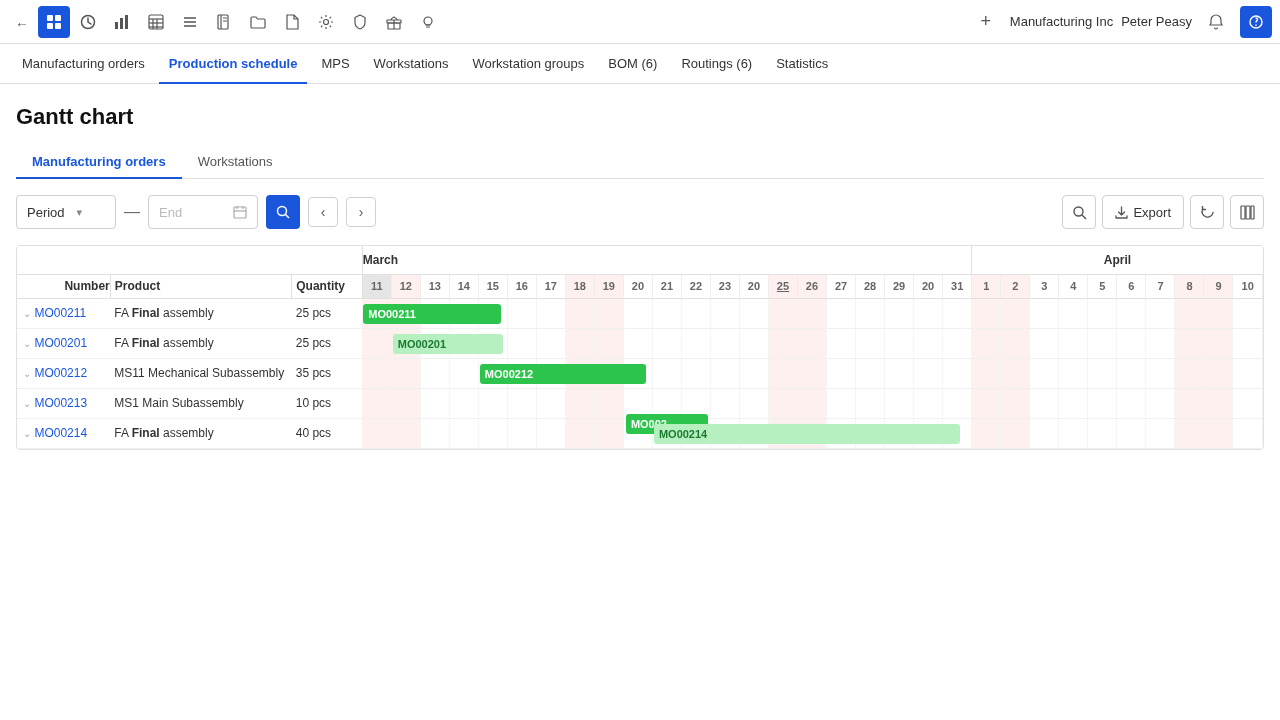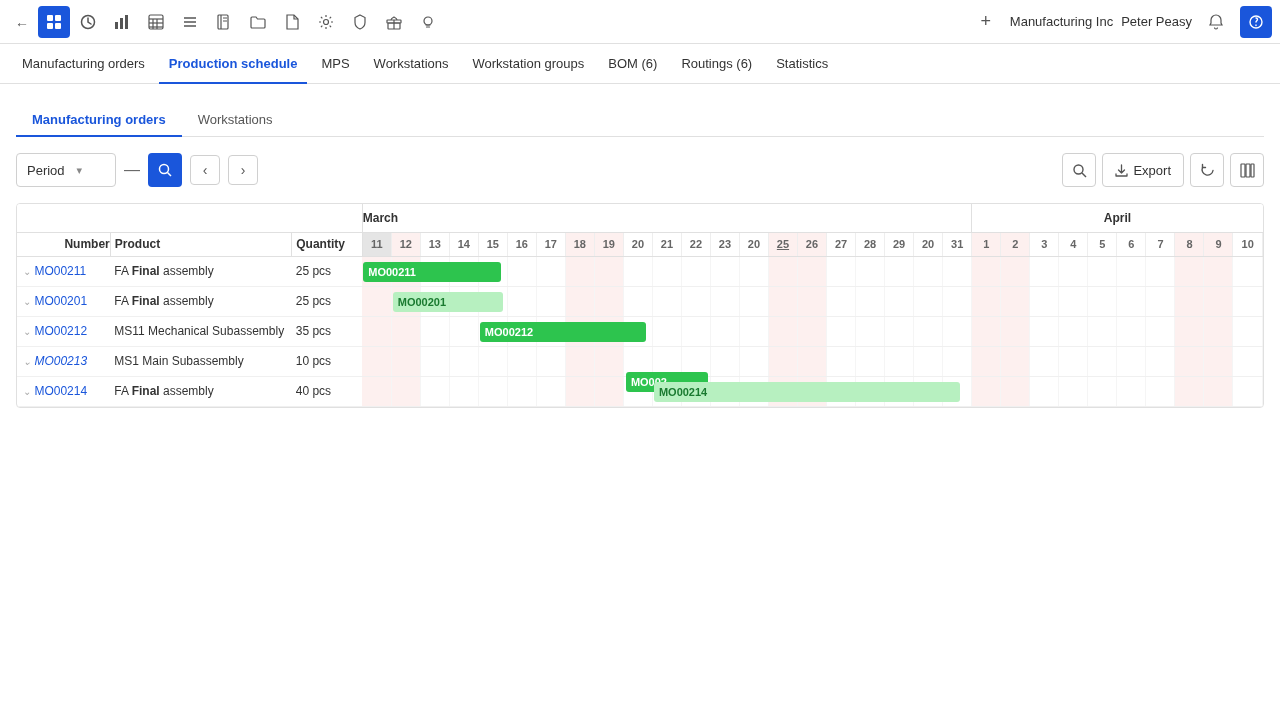--- a/index.html
+++ b/index.html
@@ -253,36 +253,46 @@
   </div>
   <div class="nav-item">
     <span>Routings (6)</span>
   </div>
   <div class="nav-item">
     <span>Statistics</span>
   </div>
 </div>
 
 <div class="page-content">
+  <div class="page-title">Gantt chart</div>
 
   <div class="sub-tabs">
     <div class="sub-tab active">
       <span>Manufacturing orders</span>
     </div>
     <div class="sub-tab">
       <span>Workstations</span>
     </div>
   </div>
 
   <div class="filter-bar">
     <div class="period-select">
       <span>Period</span>
       <span style="margin-left:8px;color:#888;font-size:11px;">▾</span>
     </div>
     <span class="dash">—</span>
+    <div class="date-input">
+      <span style="color:#bbb;">End</span>
+      <svg width="14" height="14" viewBox="0 0 14 14" fill="none" style="margin-left:auto;">
+          <rect x="1" y="2" width="12" height="11" rx="1" stroke="#aaa" stroke-width="1.2"></rect>
+          <line x1="1" y1="6" x2="13" y2="6" stroke="#aaa" stroke-width="1.2"></line>
+          <line x1="4" y1="1" x2="4" y2="4" stroke="#aaa" stroke-width="1.2"></line>
+          <line x1="10" y1="1" x2="10" y2="4" stroke="#aaa" stroke-width="1.2"></line>
+        </svg>
+    </div>
     <div class="search-btn">
       <svg width="14" height="14" viewBox="0 0 14 14" fill="none">
           <circle cx="6" cy="6" r="4.5" stroke="white" stroke-width="1.5"></circle>
           <line x1="9.5" y1="9.5" x2="13" y2="13" stroke="white" stroke-width="1.5"></line>
         </svg>
     </div>
     <div class="arrow-btn">‹</div>
     <div class="arrow-btn">›</div>
     <div class="filter-bar-right">
       <div class="icon-btn">
@@ -507,21 +517,21 @@
             <td style="position: relative; padding: 0px; border-right: 1px solid rgb(245, 245, 245);"></td>
             <td style="position: relative; padding: 0px; border-right: 1px solid rgb(245, 245, 245);"></td>
             <td style="position: relative; padding: 0px; border-right: 1px solid rgb(245, 245, 245);"></td>
             <td style="position: relative; padding: 0px; border-right: 1px solid rgb(245, 245, 245);"></td>
             <td style="position: relative; padding: 0px; border-right: 1px solid rgb(245, 245, 245);"></td>
             <td style="position: relative; padding: 0px; border-right: 1px solid rgb(245, 245, 245); background: rgb(253, 240, 239);"></td>
             <td style="position: relative; padding: 0px; border-right: 1px solid rgb(245, 245, 245); background: rgb(253, 240, 239);"></td>
             <td style="position: relative; padding: 0px; border-right: 1px solid rgb(245, 245, 245);"></td>
           </tr>
           <tr class="gantt-row">
-            <td style="padding-left: 6px; color: rgb(26, 86, 219); font-size: 12px; font-style: italic;"><span style="color:#aaa;font-size:10px;margin-right:3px;">⌄</span>MO00213</td>
+            <td style="padding-left: 6px; color: rgb(26, 86, 219); font-size: 12px;"><span style="color:#aaa;font-size:10px;margin-right:3px;">⌄</span>MO00213</td>
             <td style="padding-left: 4px; font-size: 12px;">MS1 Main Subassembly</td>
             <td style="padding-left: 4px; font-size: 12px;">10 pcs</td>
             <td style="position: relative; padding: 0px; border-right: 1px solid rgb(245, 245, 245); background: rgb(253, 240, 239);"></td>
             <td style="position: relative; padding: 0px; border-right: 1px solid rgb(245, 245, 245); background: rgb(253, 240, 239);"></td>
             <td style="position: relative; padding: 0px; border-right: 1px solid rgb(245, 245, 245);"></td>
             <td style="position: relative; padding: 0px; border-right: 1px solid rgb(245, 245, 245);"></td>
             <td style="position: relative; padding: 0px; border-right: 1px solid rgb(245, 245, 245);"></td>
             <td style="position: relative; padding: 0px; border-right: 1px solid rgb(245, 245, 245);"></td>
             <td style="position: relative; padding: 0px; border-right: 1px solid rgb(245, 245, 245);"></td>
             <td style="position: relative; padding: 0px; border-right: 1px solid rgb(245, 245, 245); background: rgb(253, 240, 239);"></td>

